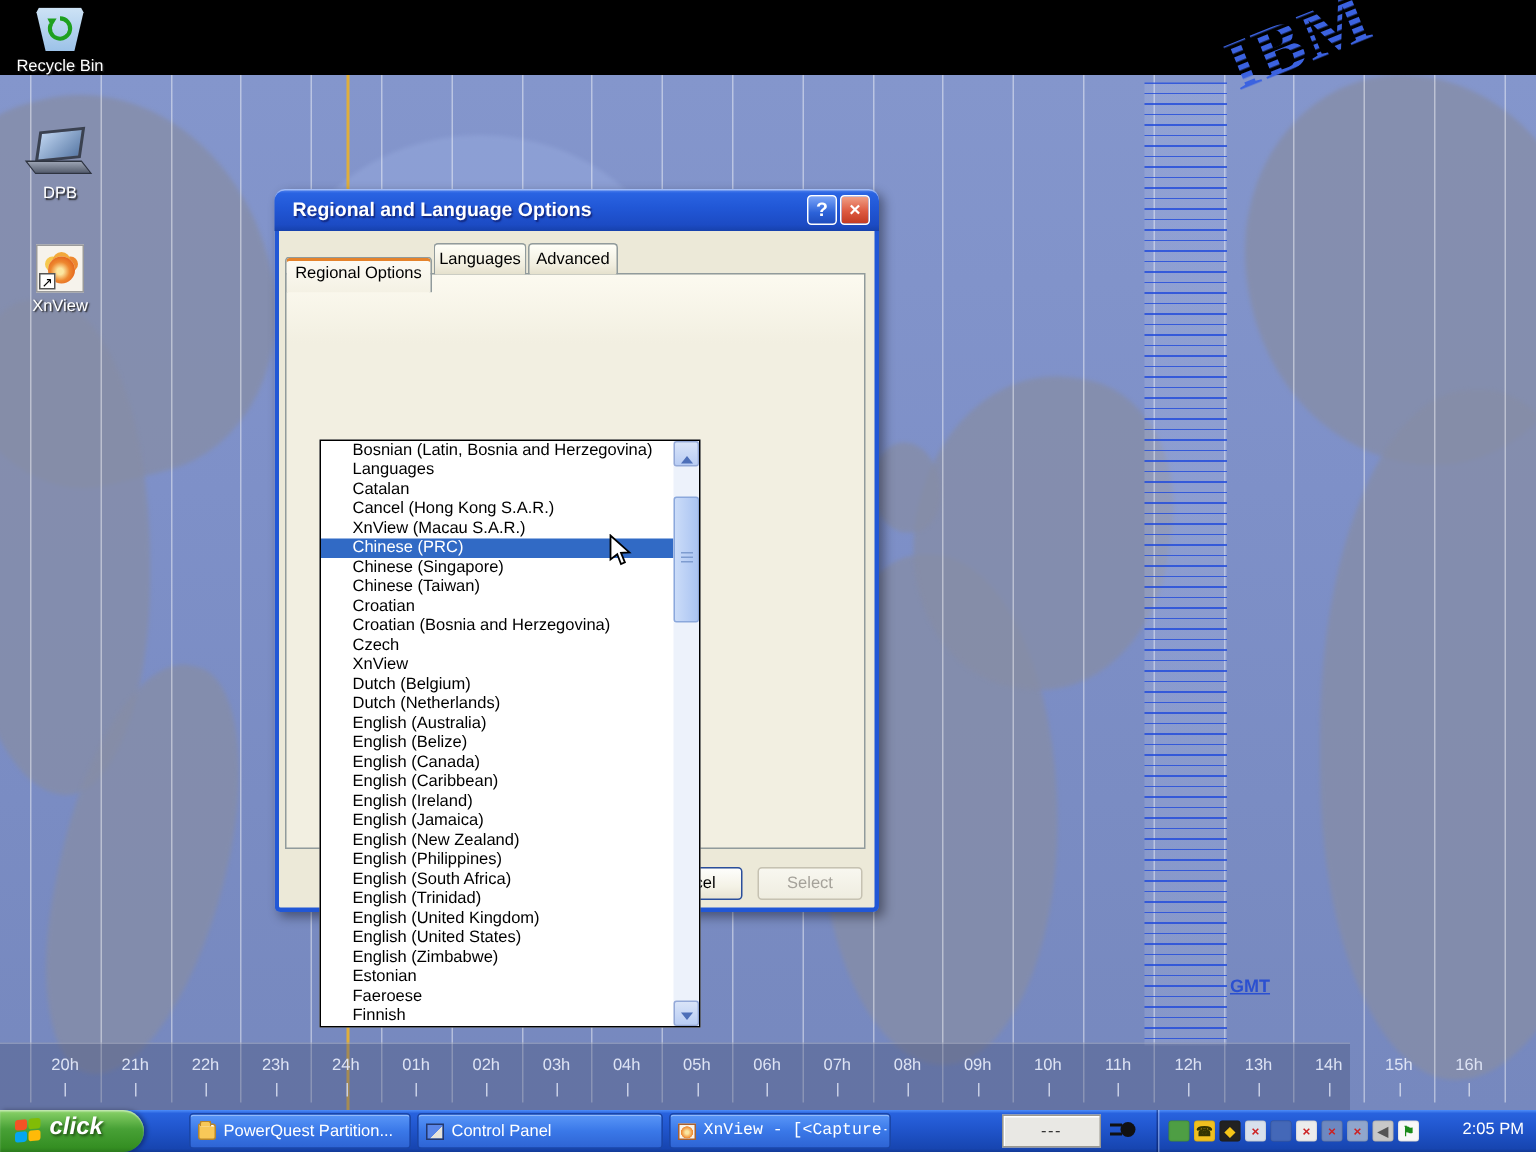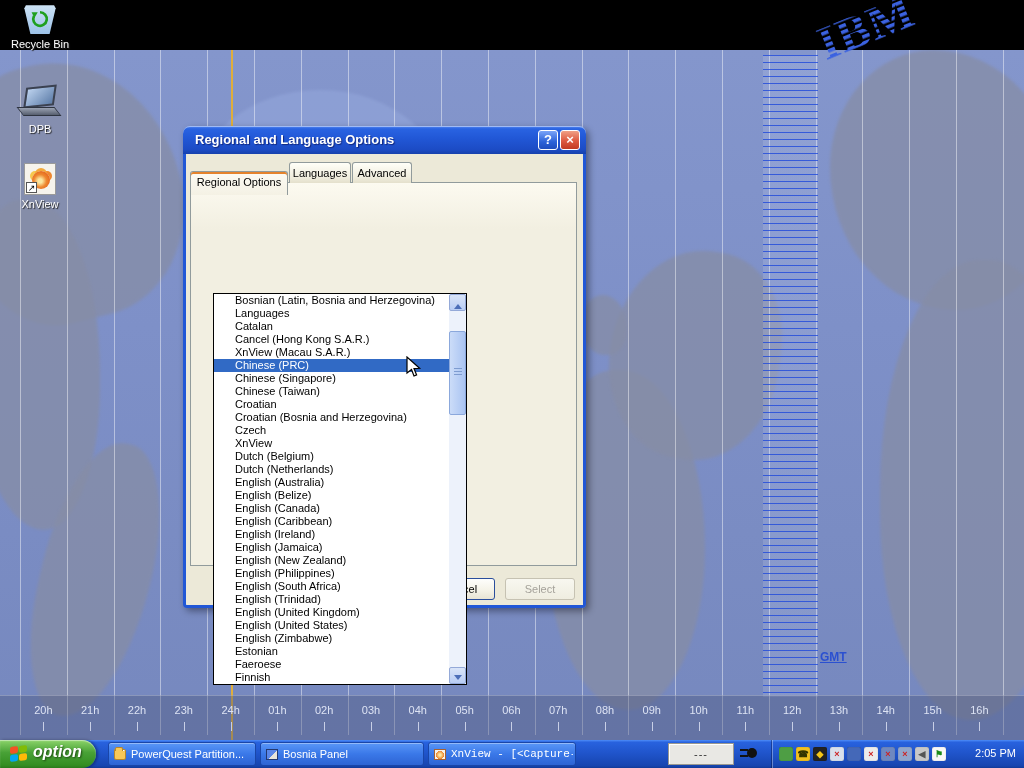--- a/index.html
+++ b/index.html
@@ -8,21 +8,21 @@
 
   
   #topbar { position:absolute; left:0; top:0; width:1024px; height:50px; background:#000; z-index:1; }
   #wallpaper { position:absolute; left:0; top:50px; width:1024px; height:690px; background:linear-gradient(180deg,#8496CC 0%,#7E90C8 40%,#7688BE 100%); overflow:hidden; z-index:0; }
   .blob { position:absolute; background:#868DA6; opacity:.75; filter:blur(1.5px); }
   .blob.light { background:#93A6DA; opacity:.6; }
   .tz-line { position:absolute; top:0; width:1px; height:685px; background:rgba(255,255,255,.45); }
   #gmt-band { position:absolute; left:763px; top:5px; width:55px; height:642px; background:repeating-linear-gradient(180deg, rgba(40,80,220,.85) 0 1px, rgba(205,215,245,.18) 1px 7px); }
   #gmt-label { position:absolute; left:820px; top:600px; color:#2B50D0; font-size:12px; font-weight:bold; text-decoration:underline; }
   #now-line { position:absolute; left:231px; top:0; width:2px; height:690px; background:#DFAE3C; }
-  #tz-band { position:absolute; left:0; top:645px; width:1024px; height:45px; background:rgba(70,82,122,.38); border-top:1px solid rgba(255,255,255,.25); }
+  #tz-band { position:absolute; left:0; top:645px; width:900px; height:45px; background:rgba(70,82,122,.38); border-top:1px solid rgba(255,255,255,.25); }
   .tz-label { position:absolute; top:8px; width:28px; text-align:center; color:#DDE3F4; font-size:11px; }
   .tz-tick { position:absolute; top:26px; width:1px; height:9px; background:#C8CFE6; }
 
   
   #ibm-logo { position:absolute; left:815px; top:-8px; transform:rotate(-22deg); z-index:2; }
   .desk-icon { position:absolute; width:72px; text-align:center; z-index:2; }
   .desk-icon .lbl { color:#fff; font-size:11px; margin-top:3px; text-shadow:1px 1px 1px #222; }
   #icon-recycle { left:4px; top:4px; }
   #icon-dpb { left:4px; top:84px; }
   #icon-xnview { left:4px; top:163px; }
@@ -82,21 +82,21 @@
 
   
   #taskbar { position:absolute; left:0; top:740px; width:1024px; height:28px; z-index:50;
     background:linear-gradient(180deg,#4E8DF8 0%,#2862DE 8%,#2055CC 45%,#1745B0 92%,#123A96 100%); }
   #start-btn { position:absolute; left:0; top:0; width:96px; height:28px; border-radius:0 14px 14px 0;
     background:linear-gradient(180deg,#8CD46A 0%,#48A136 45%,#348E22 90%,#2B7A1C 100%);
     box-shadow:inset 0 1px 1px rgba(255,255,255,.5), 2px 0 3px rgba(0,0,20,.35); }
   #start-btn .flag { position:absolute; left:10px; top:6px; width:17px; height:15px; display:grid; grid-template-columns:8px 8px; grid-gap:1px; transform:skewY(-6deg); }
   #start-btn .flag b { border-radius:2px; }
   #start-btn .slabel { position:absolute; left:33px; top:3px; color:#fff; font-size:16px; font-weight:bold; font-style:italic; text-shadow:1px 1px 2px #1E4A12; }
-  .task-btn { position:absolute; top:2px; height:24px; background:linear-gradient(180deg,#5A97F8,#3A78E8 50%,#2E64D4); border:1px solid #1A46A8; border-radius:3px; box-shadow:inset 0 1px 0 rgba(255,255,255,.35); }
+  .task-btn { position:absolute; top:2px; height:24px; background:linear-gradient(180deg,#5A97F8,#3A78E8 50%,#2E64D4); border:1px solid #1A46A8; border-radius:3px; box-shadow:inset 0 1px 0 rgba(255,255,255,.35);margin-left:18px; }
   .task-icon { position:absolute; left:5px; top:6px; width:12px; height:11px; }
   .task-label { position:absolute; left:22px; top:5px; color:#fff; font-size:11px; white-space:nowrap; overflow:hidden; }
   .icon-folder { background:#F8C858; border:1px solid #B8862A; border-radius:1px 2px 2px 2px; box-shadow:inset 0 5px 0 -4px #fff; }
   .icon-folder::before { content:""; position:absolute; left:0; top:-3px; width:6px; height:3px; background:#F8C858; border:1px solid #B8862A; border-bottom:none; border-radius:2px 2px 0 0; }
   .icon-cpl { background:linear-gradient(135deg,#5A86E8 55%,#E8E4DA 55%); border:1px solid #24386E; }
   .icon-xn { background:radial-gradient(circle at 50% 55%, #FBE6A0 15%, #EE8830 55%, #F6F3EC 60%); border:1px solid #A86030; background-color:#F6F3EC; }
   #battery-box { position:absolute; left:668px; top:3px; width:66px; height:22px; background:#E9E8E4; border:1px solid #9A9890; box-shadow:inset 1px 1px 0 #fff; font-size:11px; color:#333; text-align:center; line-height:21px; letter-spacing:1px; }
   #plug-icon { position:absolute; left:740px; top:5px; }
   #tray { position:absolute; left:772px; top:0; width:252px; height:28px; border-left:1px solid rgba(255,255,255,.35); box-shadow:-1px 0 0 rgba(0,0,40,.35); }
   #tray-icons { position:absolute; left:6px; top:7px; display:flex; gap:3px; }
@@ -324,30 +324,30 @@
 </div>
 
 <div id="taskbar">
   <div id="start-btn">
     <span class="flag">
       <b style="background:#F35325;"></b>
         <b style="background:#81BC06;"></b>
         <b style="background:#05A6F0;"></b>
         <b style="background:#FFBA08;"></b>
     </span>
-    <span class="slabel">option</span>
+    <span class="slabel">click</span>
   </div>
   <div id="task-buttons">
       <div class="task-btn" style="left: 108px; width: 148px;">
         <span class="task-icon icon-folder"></span>
         <span class="task-label" style="width: 122px;">PowerQuest Partition...</span>
       </div>
       <div class="task-btn" style="left: 260px; width: 164px;">
         <span class="task-icon icon-cpl"></span>
-        <span class="task-label" style="width: 138px;">Bosnia Panel</span>
+        <span class="task-label" style="width: 138px;">Control Panel</span>
       </div>
       <div class="task-btn" style="left: 428px; width: 148px; font-family: Liberation Mono, monospace;">
         <span class="task-icon icon-xn"></span>
         <span class="task-label" style="width: 122px;">XnView - [&lt;Capture-...</span>
       </div>
     </div>
   <div id="battery-box">---</div>
   <div id="plug-icon">
     <svg width="18" height="16" viewBox="0 0 18 16">
       <path d="M7 8 a5 5 0 1 0 10 0 a5 5 0 1 0 -10 0" fill="#111"></path>

